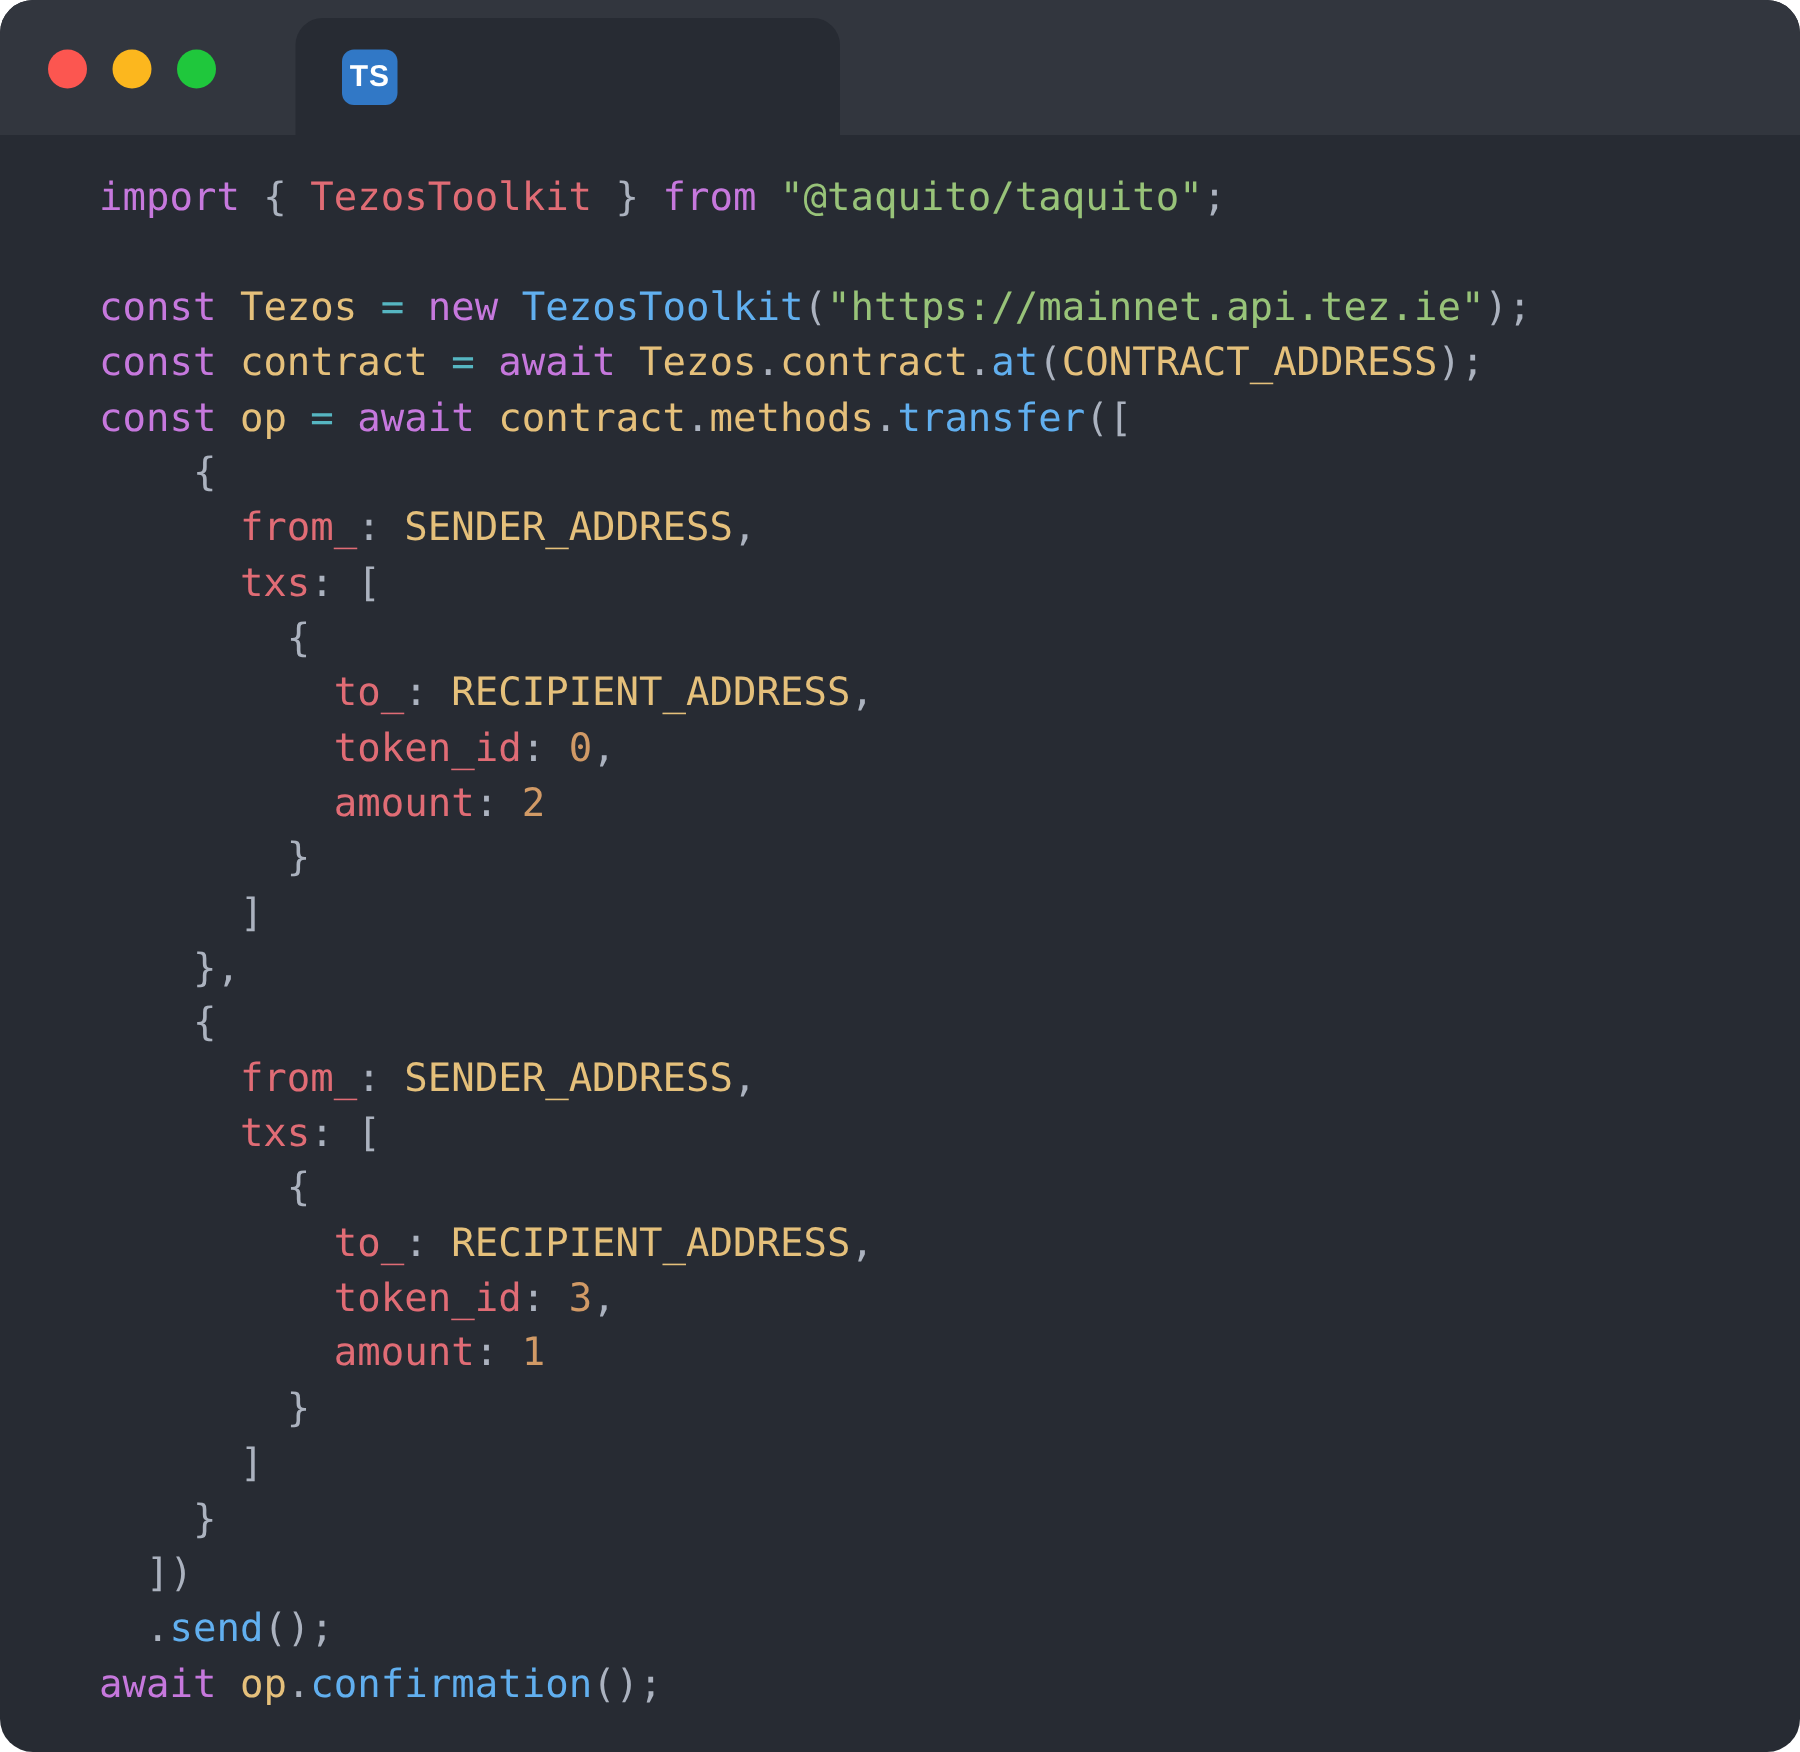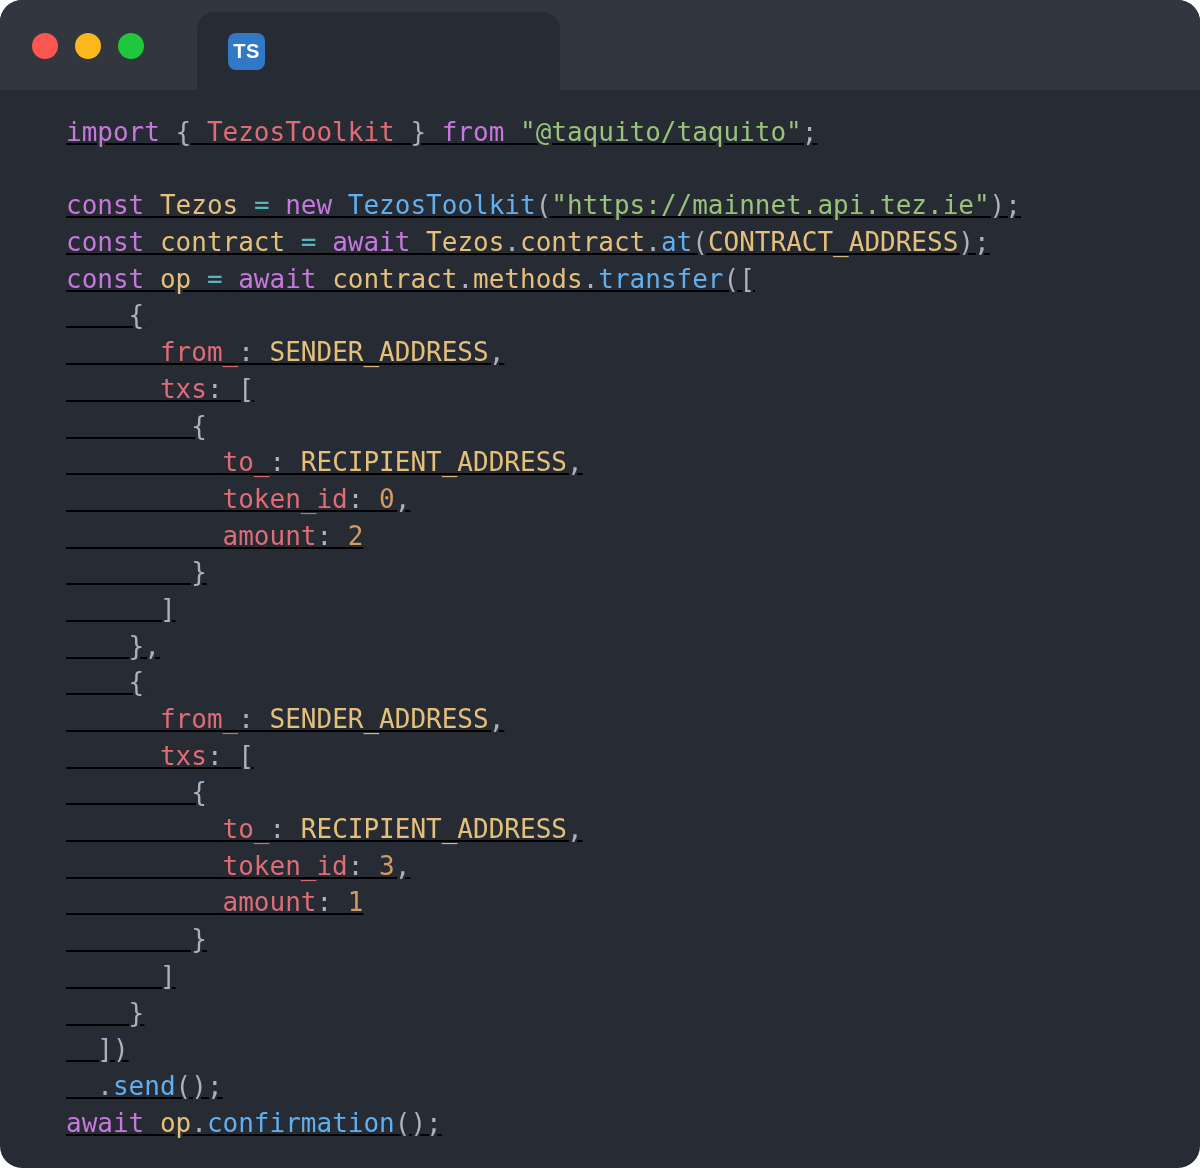--- a/index.html
+++ b/index.html
@@ -61,21 +61,21 @@
     color: var(--tab_text, #c9ced4);
     white-space: nowrap;
   }
   .code-area {
     padding: 24px 0 0 66px;
     font-family: "DejaVu Sans Mono", monospace;
     font-size: 26px;
     line-height: 36.7px;
     white-space: pre;
   }
-  .line { height: 36.7px; text-decoration: underline; }
+  .line { height: 36.7px; }
 </style>
 </head>
 <body>
 
 <div class="window">
   <div class="titlebar">
     <div class="traffic-lights">
       <button class="traffic-light tl-close"></button>
       <button class="traffic-light tl-minimize"></button>
       <button class="traffic-light tl-zoom"></button>

